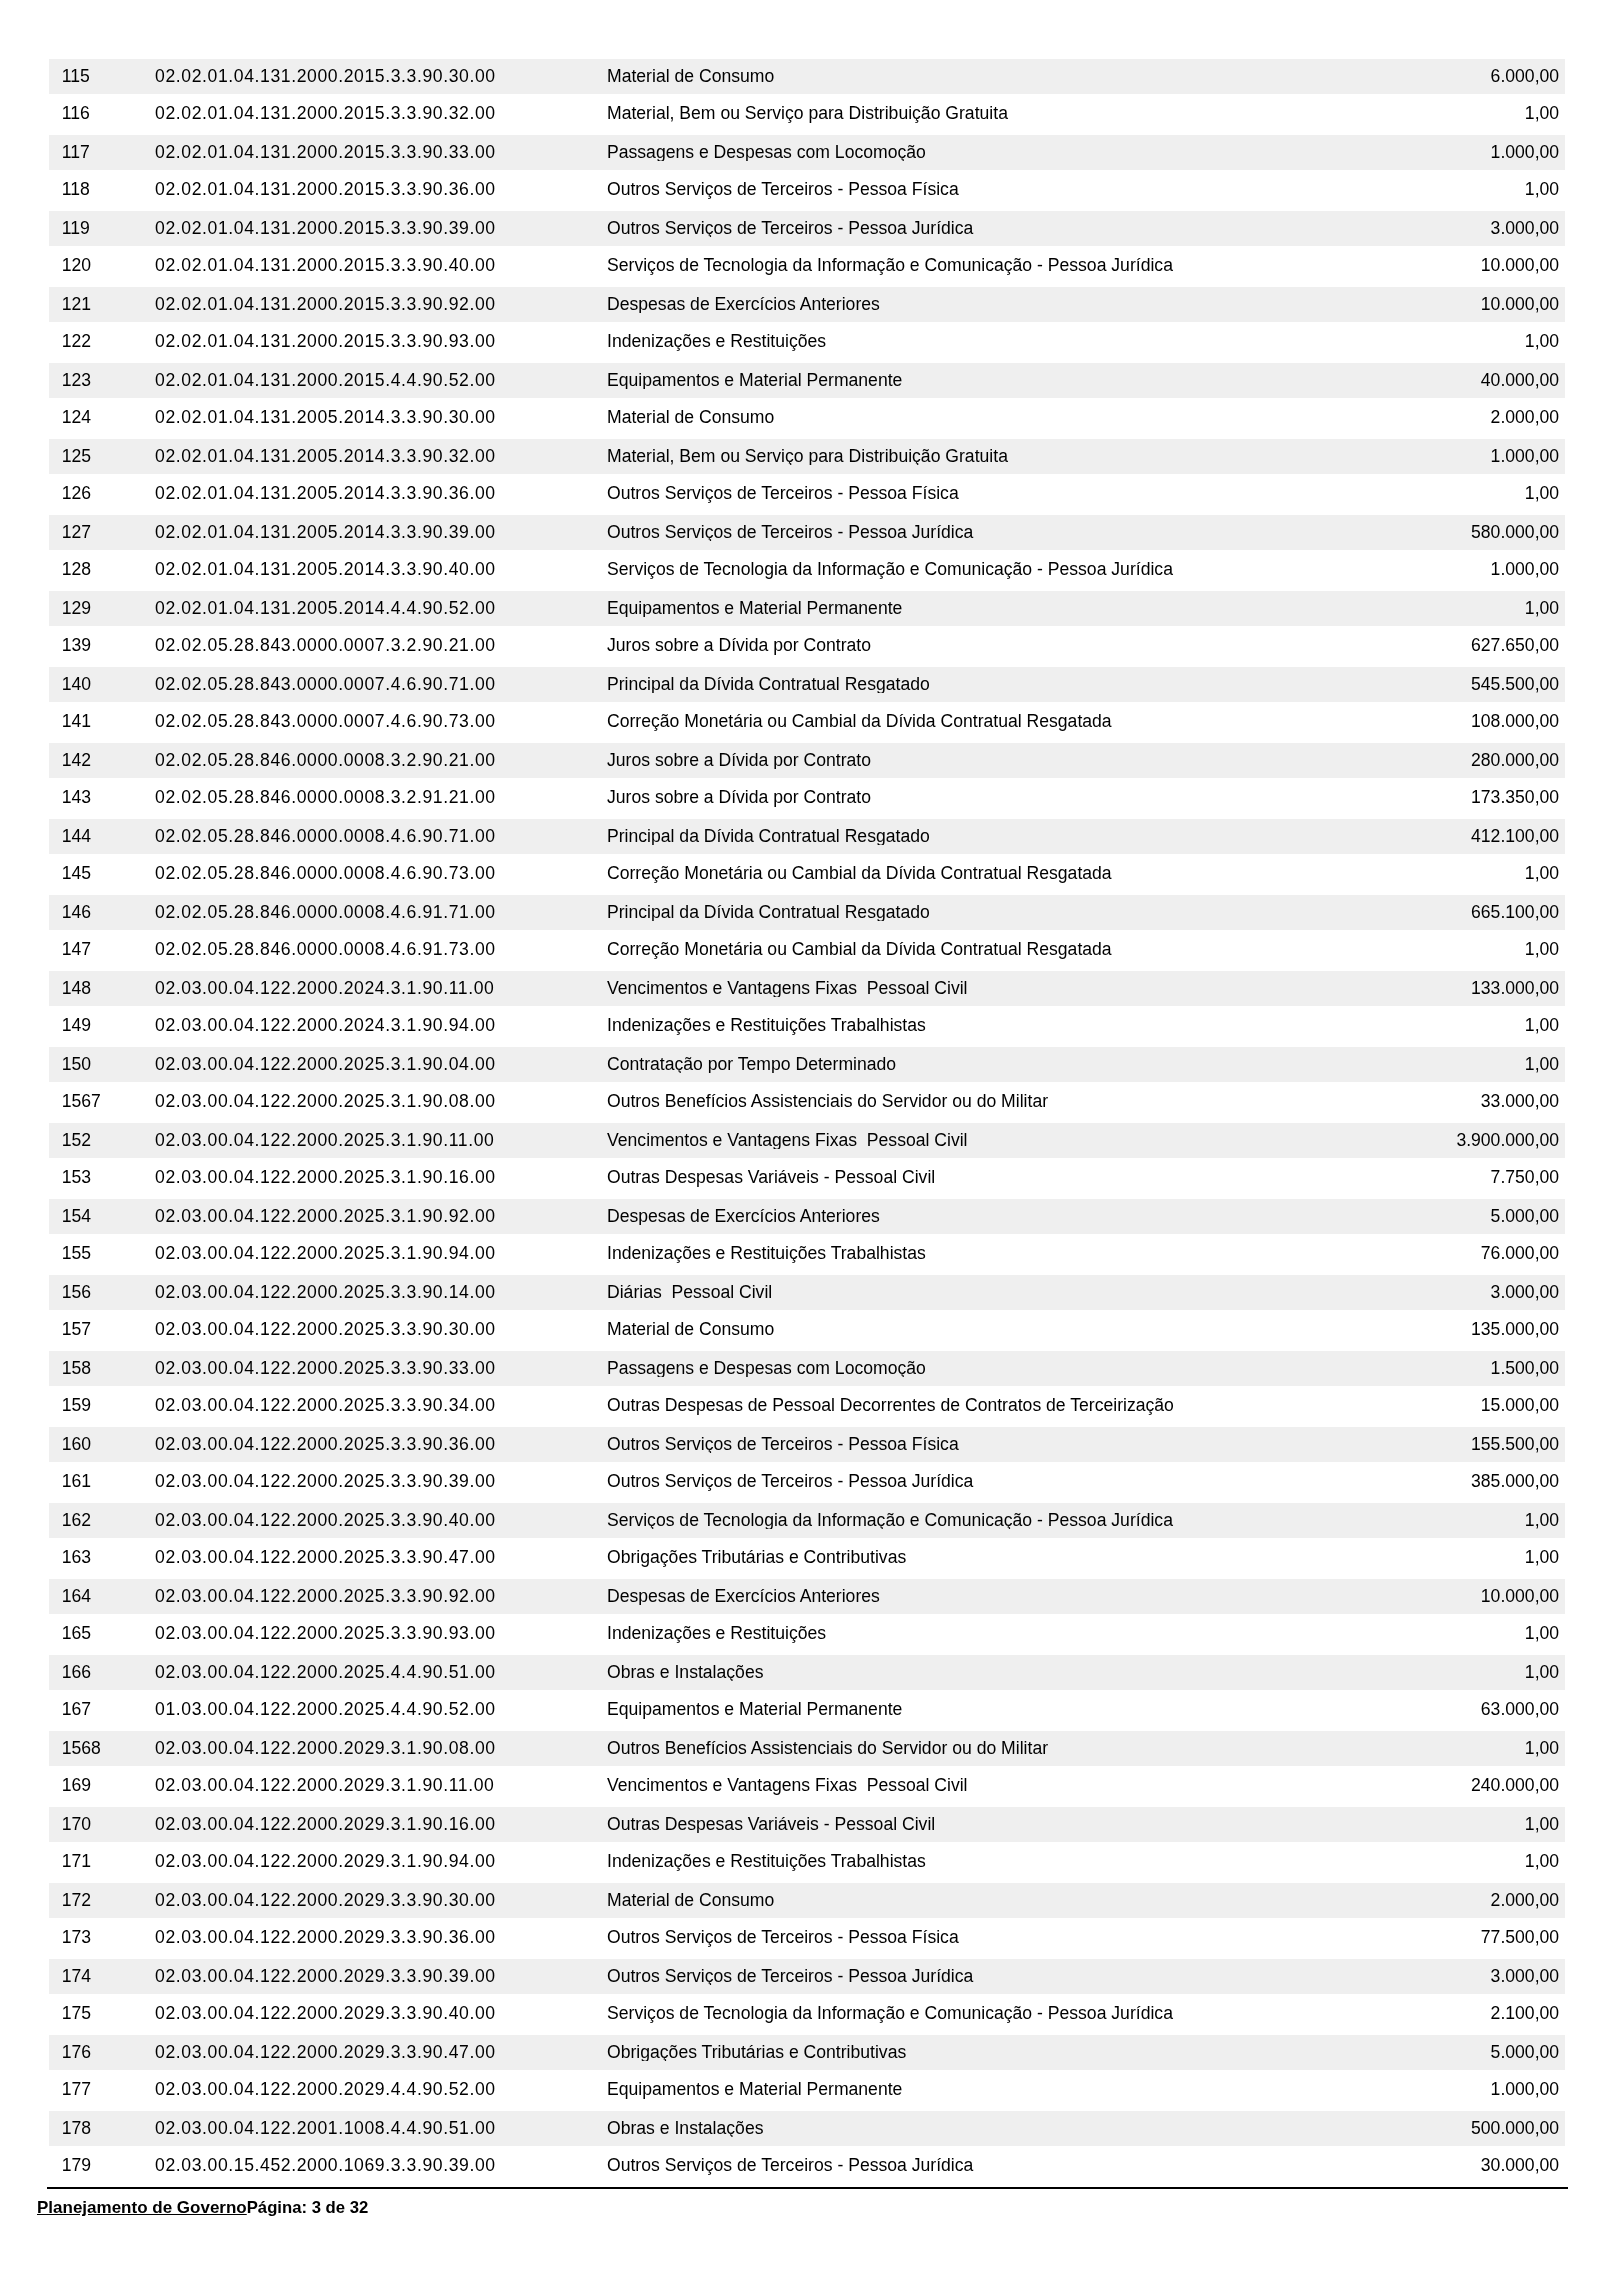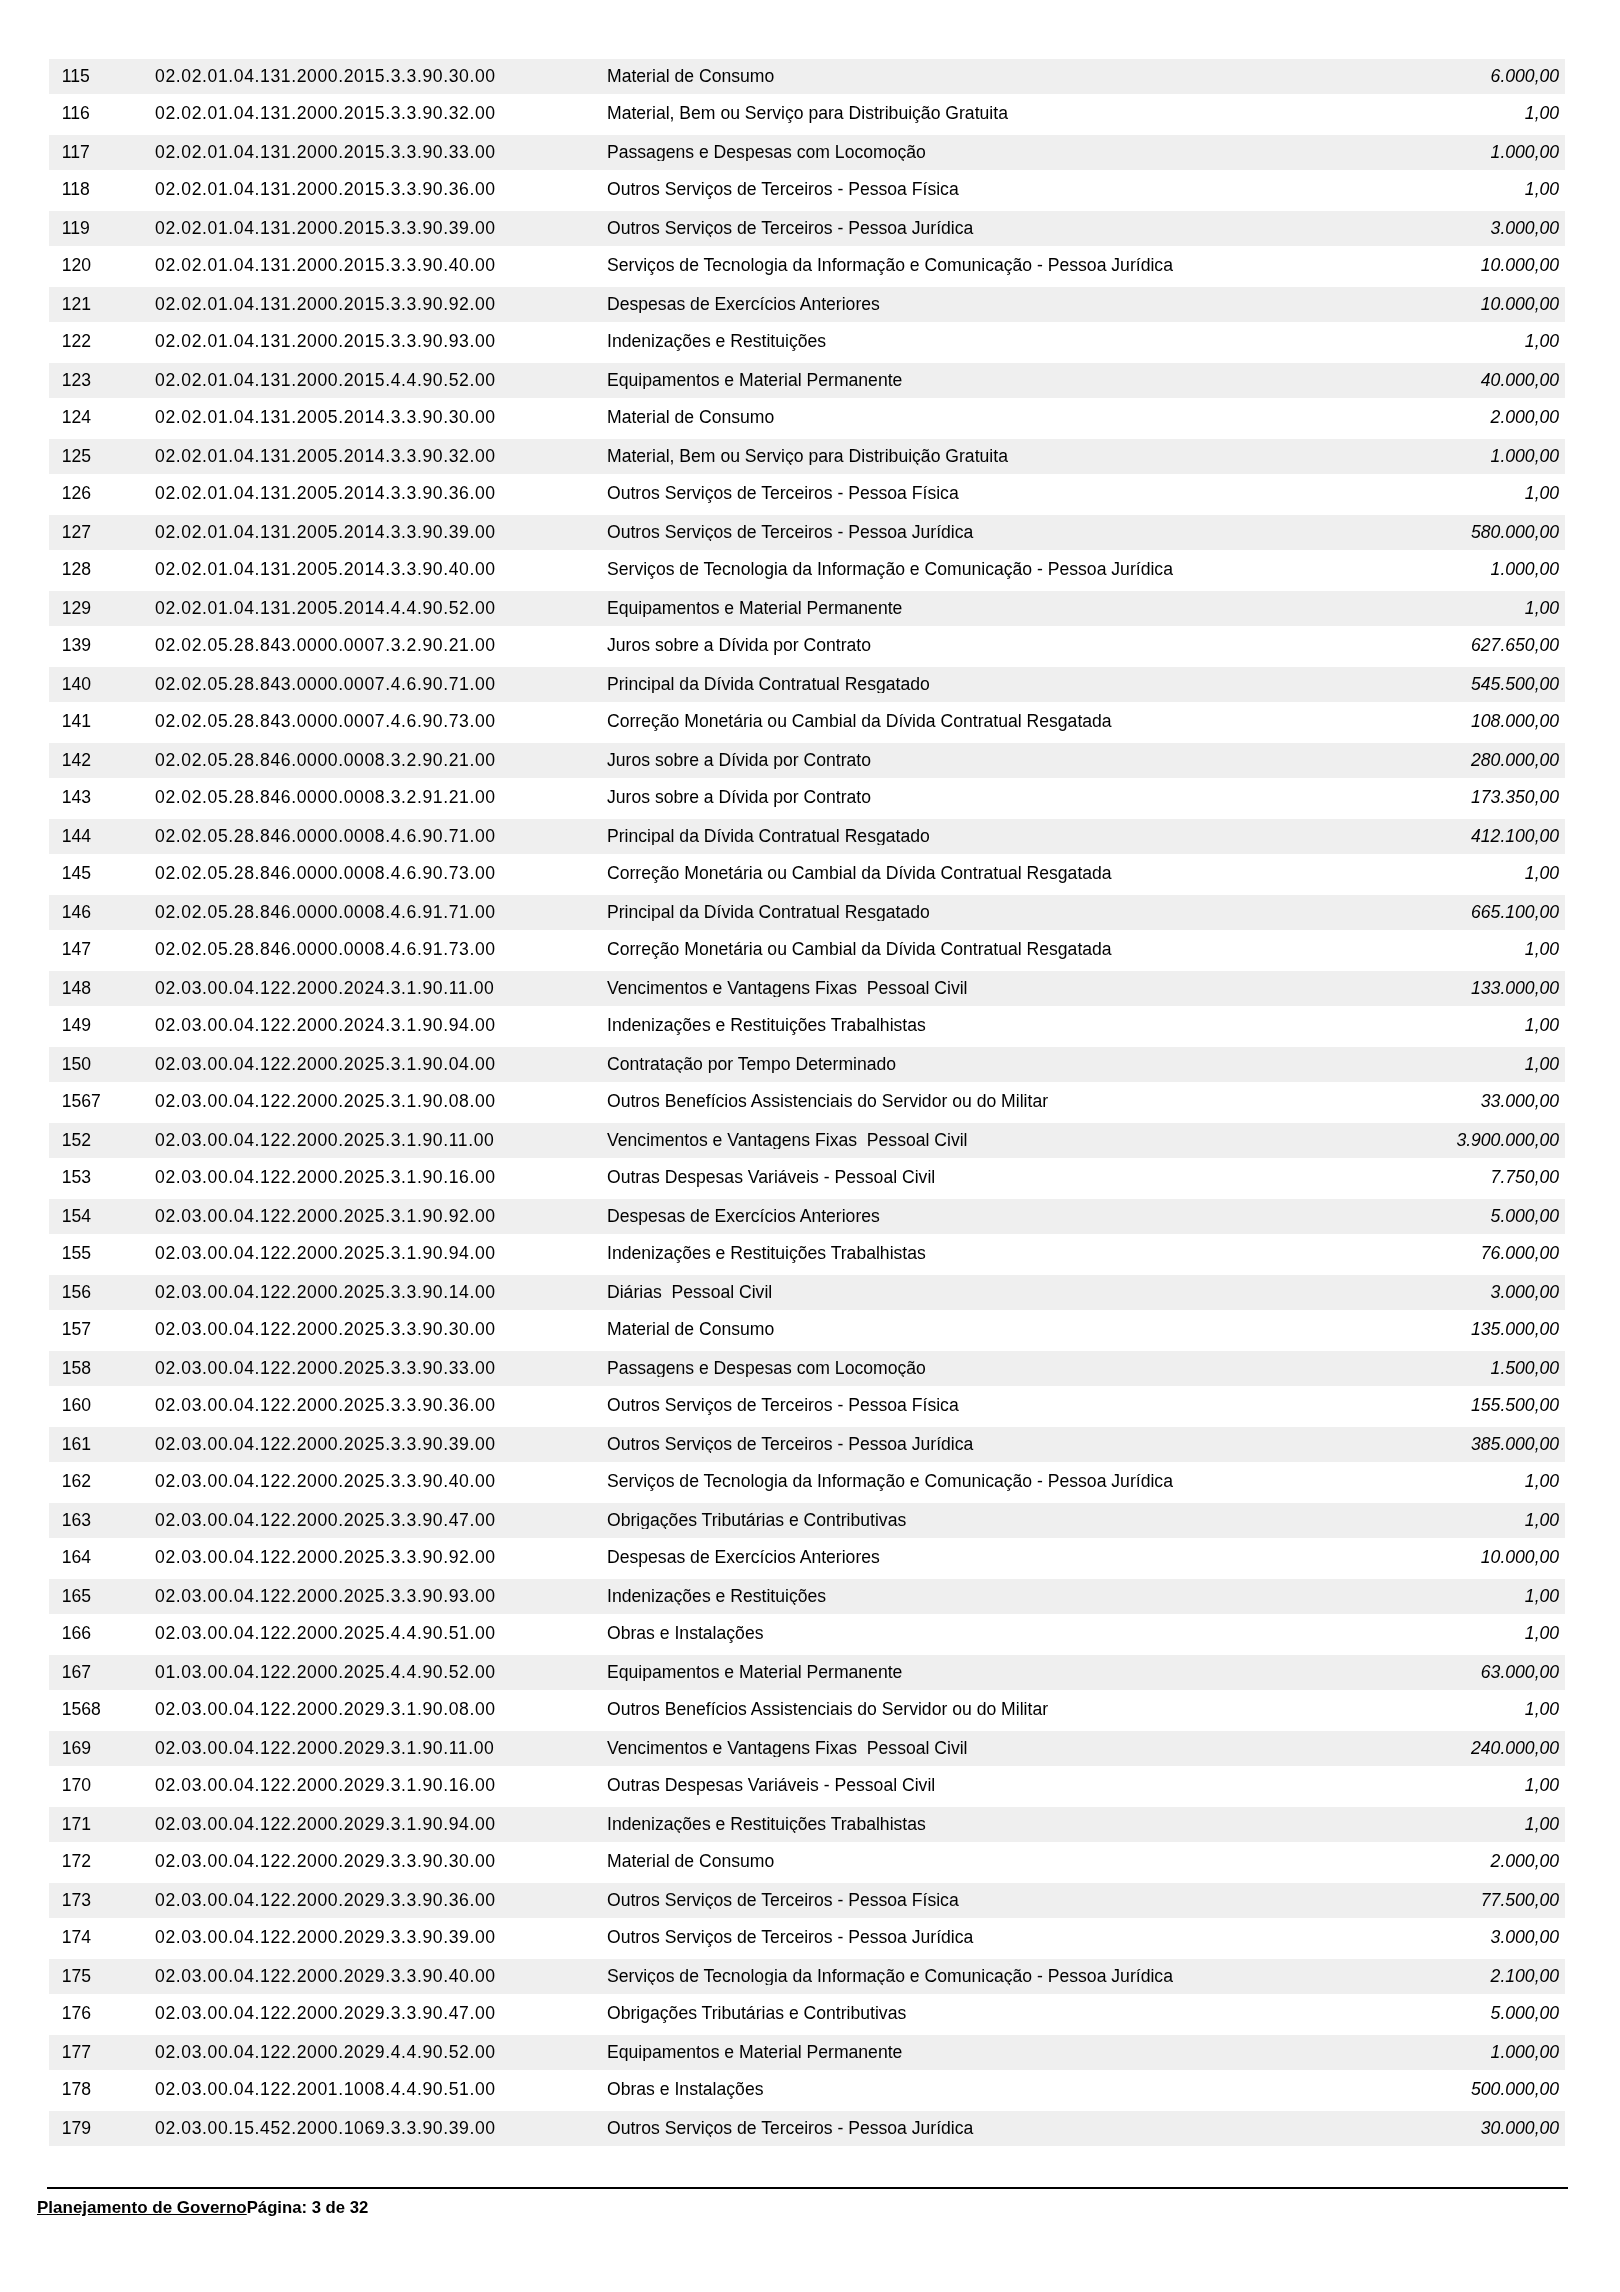--- a/index.html
+++ b/index.html
@@ -26,21 +26,21 @@
     line-height:1;
   }
   .row:nth-child(odd){
     background:#efefef;
     border-top:2px solid #ffffff;
     border-bottom:1px solid #ffffff;
   }
   .cell-num{padding-left:12.7px;}
   .cell-code{letter-spacing:0.6px;margin-left:18px;}
   .cell-desc{white-space:pre;overflow:hidden;}
-  .cell-value{text-align:right;padding-right:5.9px;font-style:italic;}
+  .cell-value{text-align:right;padding-right:5.9px;}
   .footer-rule{
     position:absolute;
     top:2187px;left:47px;width:1521px;
     border-top:2px solid #000000;
   }
   .footer{
     position:absolute;
     top:2198px;left:37px;width:1531px;
     display:flex;align-items:baseline;
   }
@@ -300,20 +300,26 @@
       <div class="cell-value">135.000,00</div>
     </div>
 
     <div class="row">
       <div class="cell-num">158</div>
       <div class="cell-code">02.03.00.04.122.2000.2025.3.3.90.33.00</div>
       <div class="cell-desc">Passagens e Despesas com Locomoção</div>
       <div class="cell-value">1.500,00</div>
     </div>
 
+    <div class="row">
+      <div class="cell-num">159</div>
+      <div class="cell-code">02.03.00.04.122.2000.2025.3.3.90.34.00</div>
+      <div class="cell-desc">Outras Despesas de Pessoal Decorrentes de Contratos de Terceirização</div>
+      <div class="cell-value">15.000,00</div>
+    </div>
 
     <div class="row">
       <div class="cell-num">160</div>
       <div class="cell-code">02.03.00.04.122.2000.2025.3.3.90.36.00</div>
       <div class="cell-desc">Outros Serviços de Terceiros - Pessoa Física</div>
       <div class="cell-value">155.500,00</div>
     </div>
 
     <div class="row">
       <div class="cell-num">161</div>

